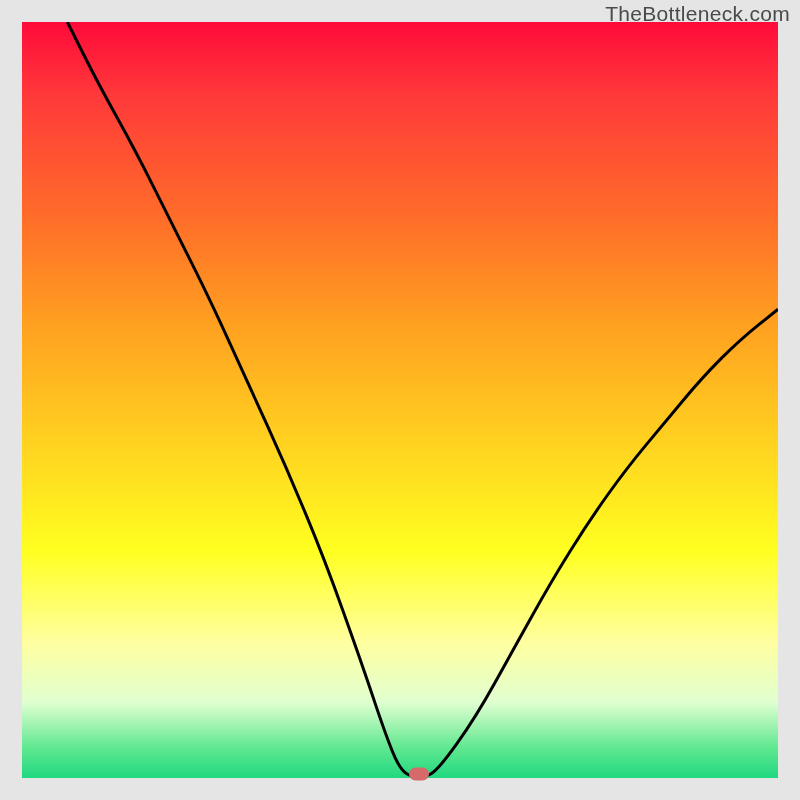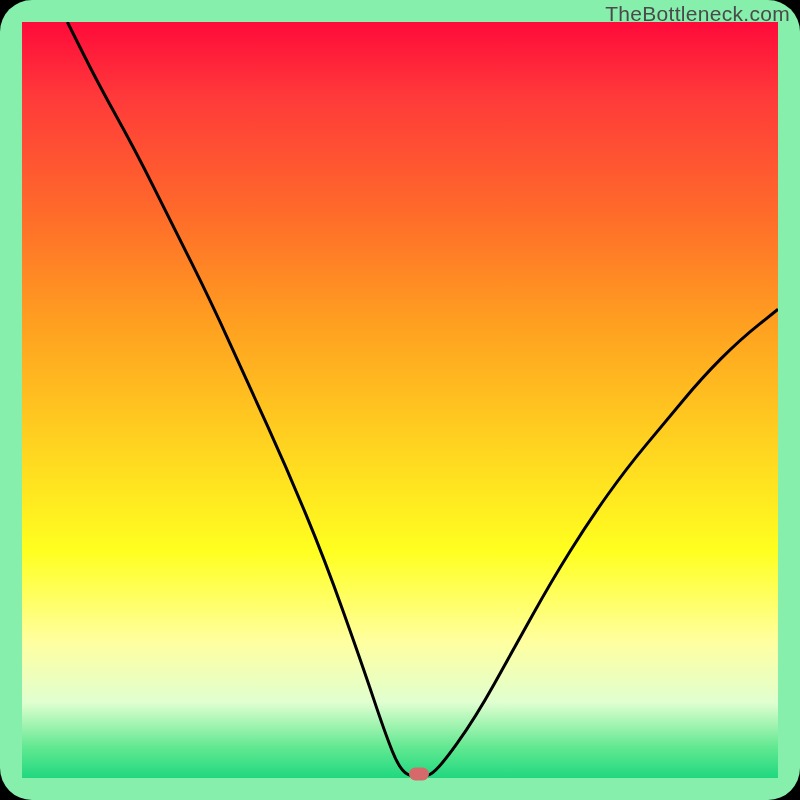--- a/index.html
+++ b/index.html
@@ -10,22 +10,21 @@
     background: #000;
     overflow: hidden;
     font-family: Arial, sans-serif;
   }
   .frame {
     position: absolute;
     top: 0;
     left: 0;
     width: 800px;
     height: 800px;
-    background: #86efac;
-    border-radius: 32px;
+    background: #e5e5e5;
   }
   .plot-area {
     position: absolute;
     top: 22px;
     left: 22px;
     width: 756px;
     height: 756px;
     background: linear-gradient(to bottom,
       #ff0a3a 0%,
       #ff3a3a 10%,

